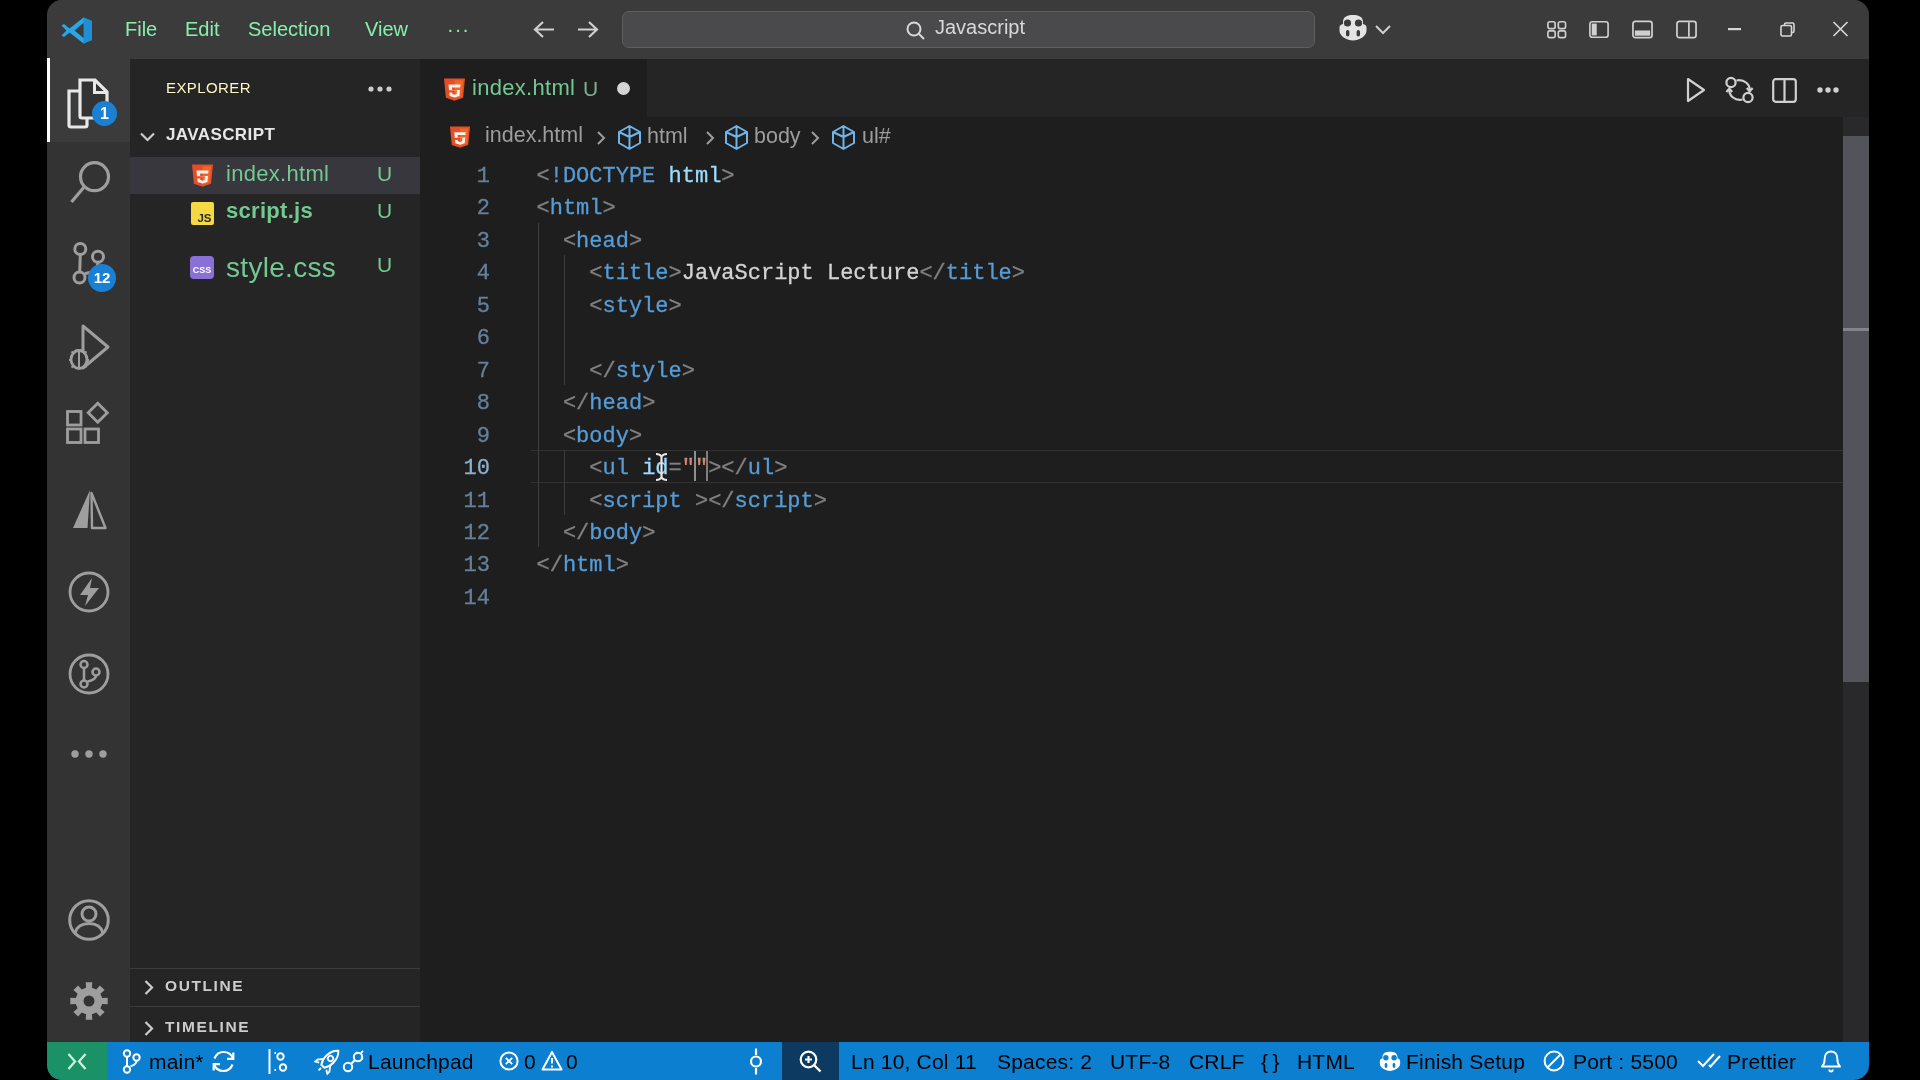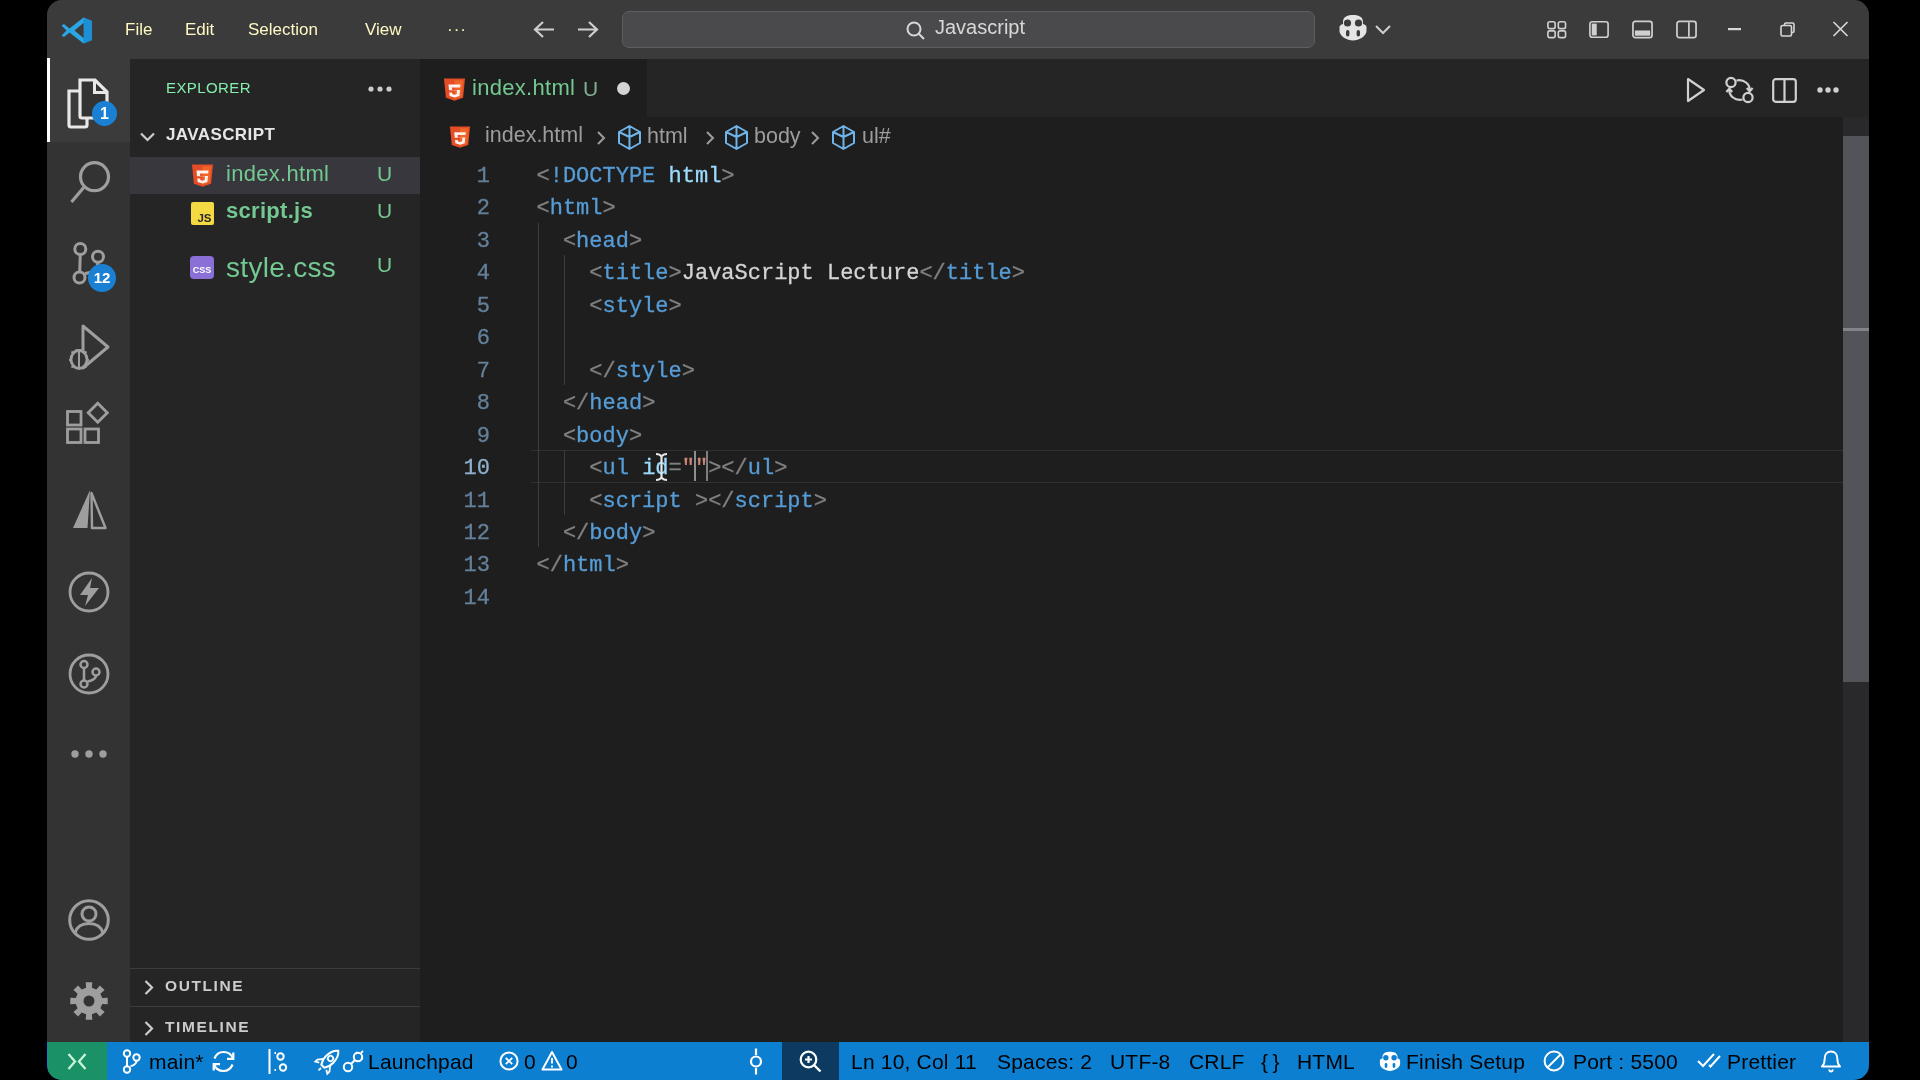--- a/index.html
+++ b/index.html
@@ -2,21 +2,21 @@
 <html><head>
 <meta charset="utf-8">
 <style>
 * { margin:0; padding:0; box-sizing:border-box; }
 html,body { width:1920px; height:1080px; background:#000; overflow:hidden; }
 body { font-family:"Liberation Sans", sans-serif; }
 #win { position:absolute; left:47px; top:0; width:1822px; height:1080px; background:#1e1e1e; border-radius:15px; overflow:hidden; }
 .abs { position:absolute; }
 
 #titlebar { position:absolute; left:0; top:0; width:100%; height:59px; background:#3b3b3c; }
-.menuitem { position:absolute; top:0; height:59px; line-height:59px; color:#fef9c3; font-size:17px; }
+.menuitem { position:absolute; top:0; height:59px; line-height:59px; color:#86efac; font-size:20px; }
 #cmdcenter { position:absolute; left:575px; top:11px; width:693px; height:37px; background:#4a4a4c; border:1px solid #5e5e60; border-radius:7px; color:#d8d8d8; font-size:20px; }
 
 #activitybar { position:absolute; left:0; top:59px; width:83px; bottom:38px; background:#333334; }
 .badge { position:absolute; background:#1a80d4; color:#fff; border-radius:50%; text-align:center; font-weight:bold; }
 
 #sidebar { position:absolute; left:83px; top:59px; width:290px; bottom:38px; background:#252526; color:#cccccc; }
 .srow { position:absolute; left:0; width:290px; height:37px; }
 .green { color:#73c991; }
 
 #editor { position:absolute; left:373px; top:59px; right:0; bottom:38px; background:#1e1e1e; }
@@ -171,21 +171,21 @@
       <circle cx="21" cy="21" r="19.3" stroke="#9e9e9e" stroke-width="3" fill="none"></circle>
       <circle cx="21" cy="15" r="7" stroke="#9e9e9e" stroke-width="3" fill="none"></circle>
       <path d="M7 34 C9 27 14 24.5 21 24.5 C28 24.5 33 27 35 34" stroke="#9e9e9e" stroke-width="3" fill="none"></path>
     </svg>
 
     <svg style="left:19.5px; top:920px;" width="44" height="44" viewBox="0 0 44 44">
       <path fill-rule="evenodd" d="M40.7 18.7 L40.7 25.3 L35.2 24.9 L33.4 29.3 L37.6 32.9 L32.9 37.6 L29.3 33.4 L24.9 35.2 L25.3 40.7 L18.7 40.7 L19.1 35.2 L14.7 33.4 L11.1 37.6 L6.4 32.9 L10.6 29.3 L8.8 24.9 L3.3 25.3 L3.3 18.7 L8.8 19.1 L10.6 14.7 L6.4 11.1 L11.1 6.4 L14.7 10.6 L19.1 8.8 L18.7 3.3 L25.3 3.3 L24.9 8.8 L29.3 10.6 L32.9 6.4 L37.6 11.1 L33.4 14.7 L35.2 19.1 Z M27.5 22 A5.5 5.5 0 1 0 16.5 22 A5.5 5.5 0 1 0 27.5 22 Z" fill="#9e9e9e"></path>
     </svg>
   </div>
   <div id="sidebar">
-    <div class="abs" style="left:36px; top:20px; font-size:15px; color:#86efac; letter-spacing:0.4px;">EXPLORER</div>
+    <div class="abs" style="left:36px; top:20px; font-size:15px; color:#fef9c3; letter-spacing:0.4px;">EXPLORER</div>
     <svg style="left:238px; top:27px;" width="24" height="6" viewBox="0 0 24 6">
       <circle cx="3" cy="3" r="2.6" fill="#cccccc"></circle>
         <circle cx="12" cy="3" r="2.6" fill="#cccccc"></circle>
         <circle cx="21" cy="3" r="2.6" fill="#cccccc"></circle>
     </svg>
 
     <svg style="left:10px; top:73px;" width="15" height="10" viewBox="0 0 15 10">
       <path d="M1 1.5 L7.5 8 L14 1.5" stroke="#cccccc" stroke-width="2.2" fill="none"></path>
     </svg>
     <div class="abs" style="left:36px; top:66px; font-size:17px; font-weight:bold; color:#e6e6e6; letter-spacing:0.4px;">JAVASCRIPT</div>

